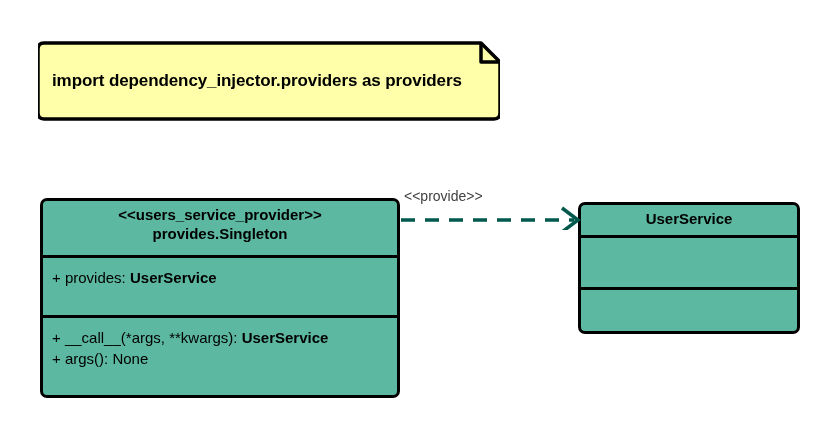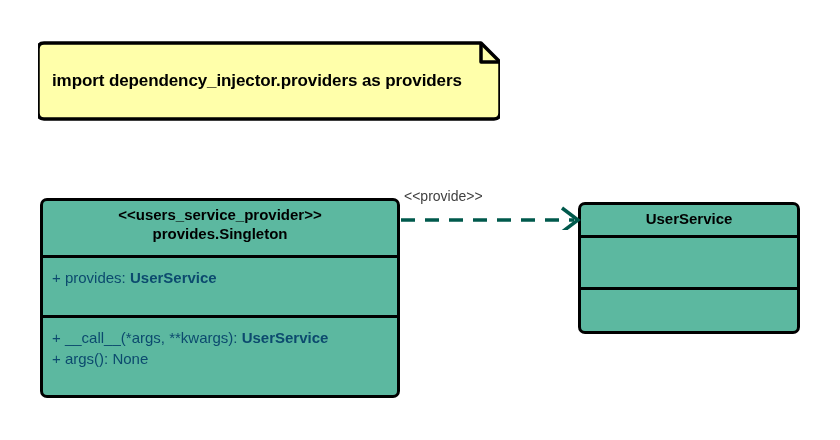--- a/index.html
+++ b/index.html
@@ -86,21 +86,21 @@
     text-align: center;
     color: #000000;
     font-weight: bold;
     font-size: 15px;
     line-height: 19px;
     padding: 4px 6px;
   }
 
   .body-comp {
     padding: 9px 9px 6px 9px;
-    color: #0c4a6e;
+    color: #000000;
     font-size: 15px;
     line-height: 21px;
   }
 
   .member {
     white-space: nowrap;
   }
   .member b {
     font-weight: bold;
   }

